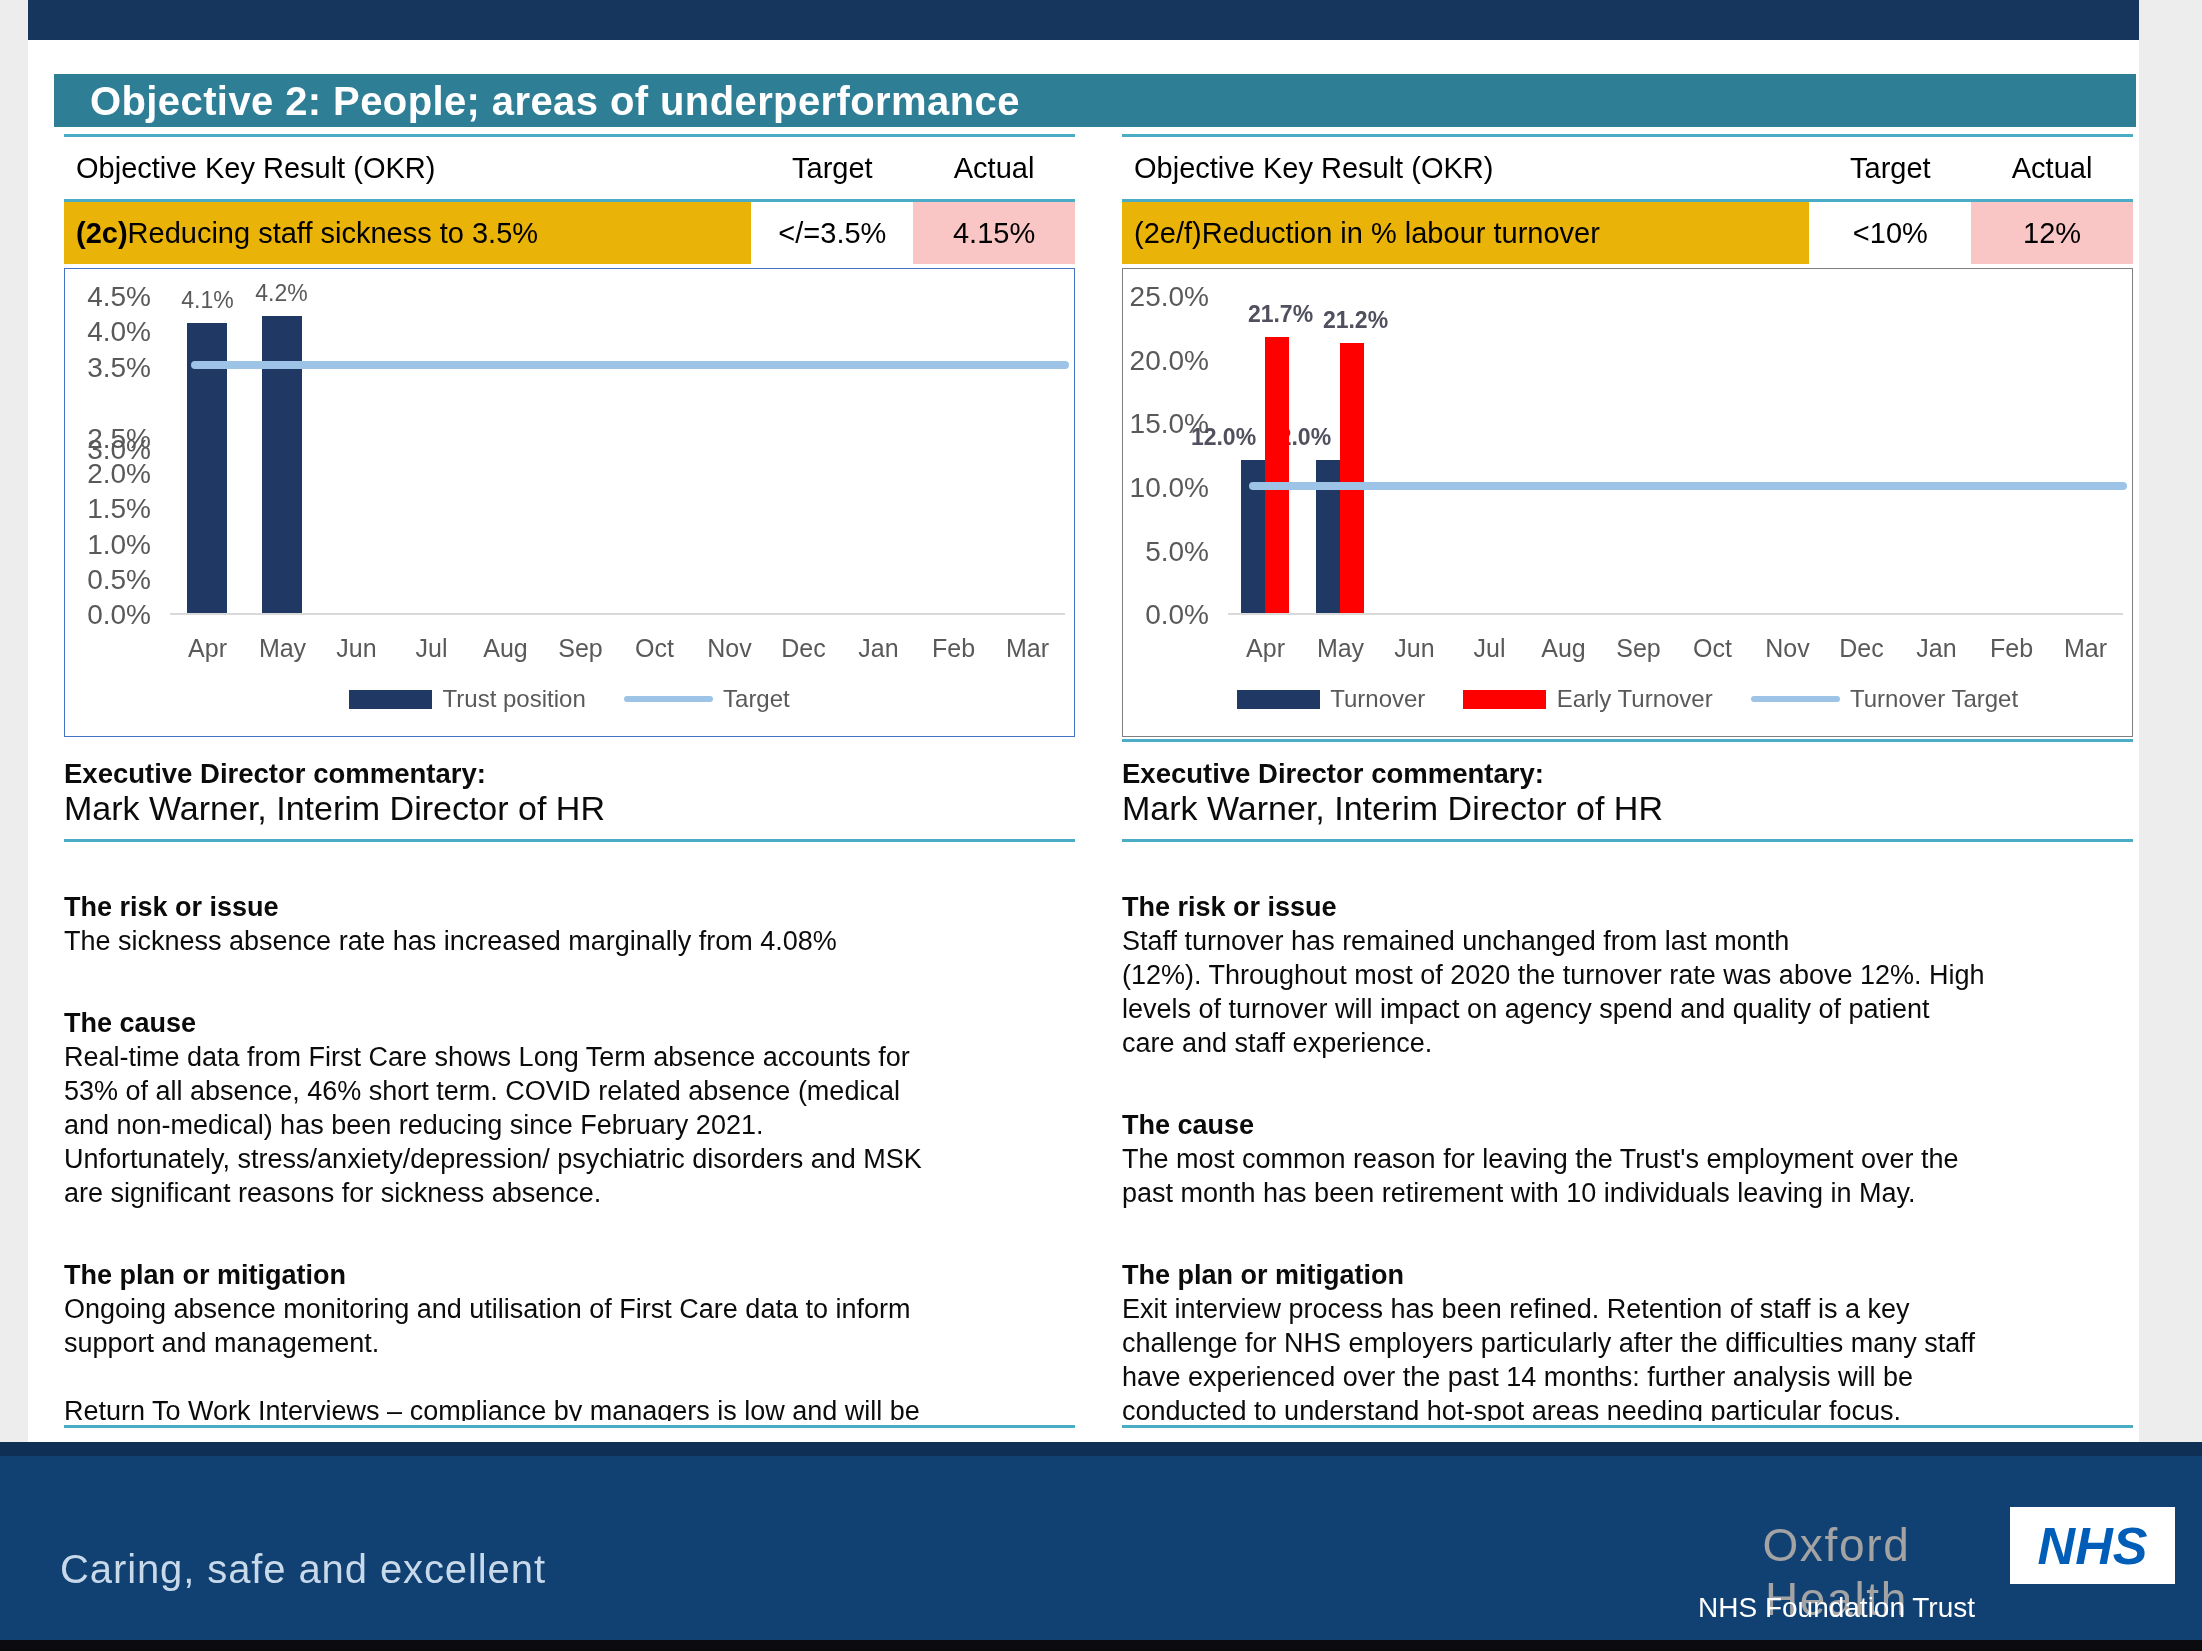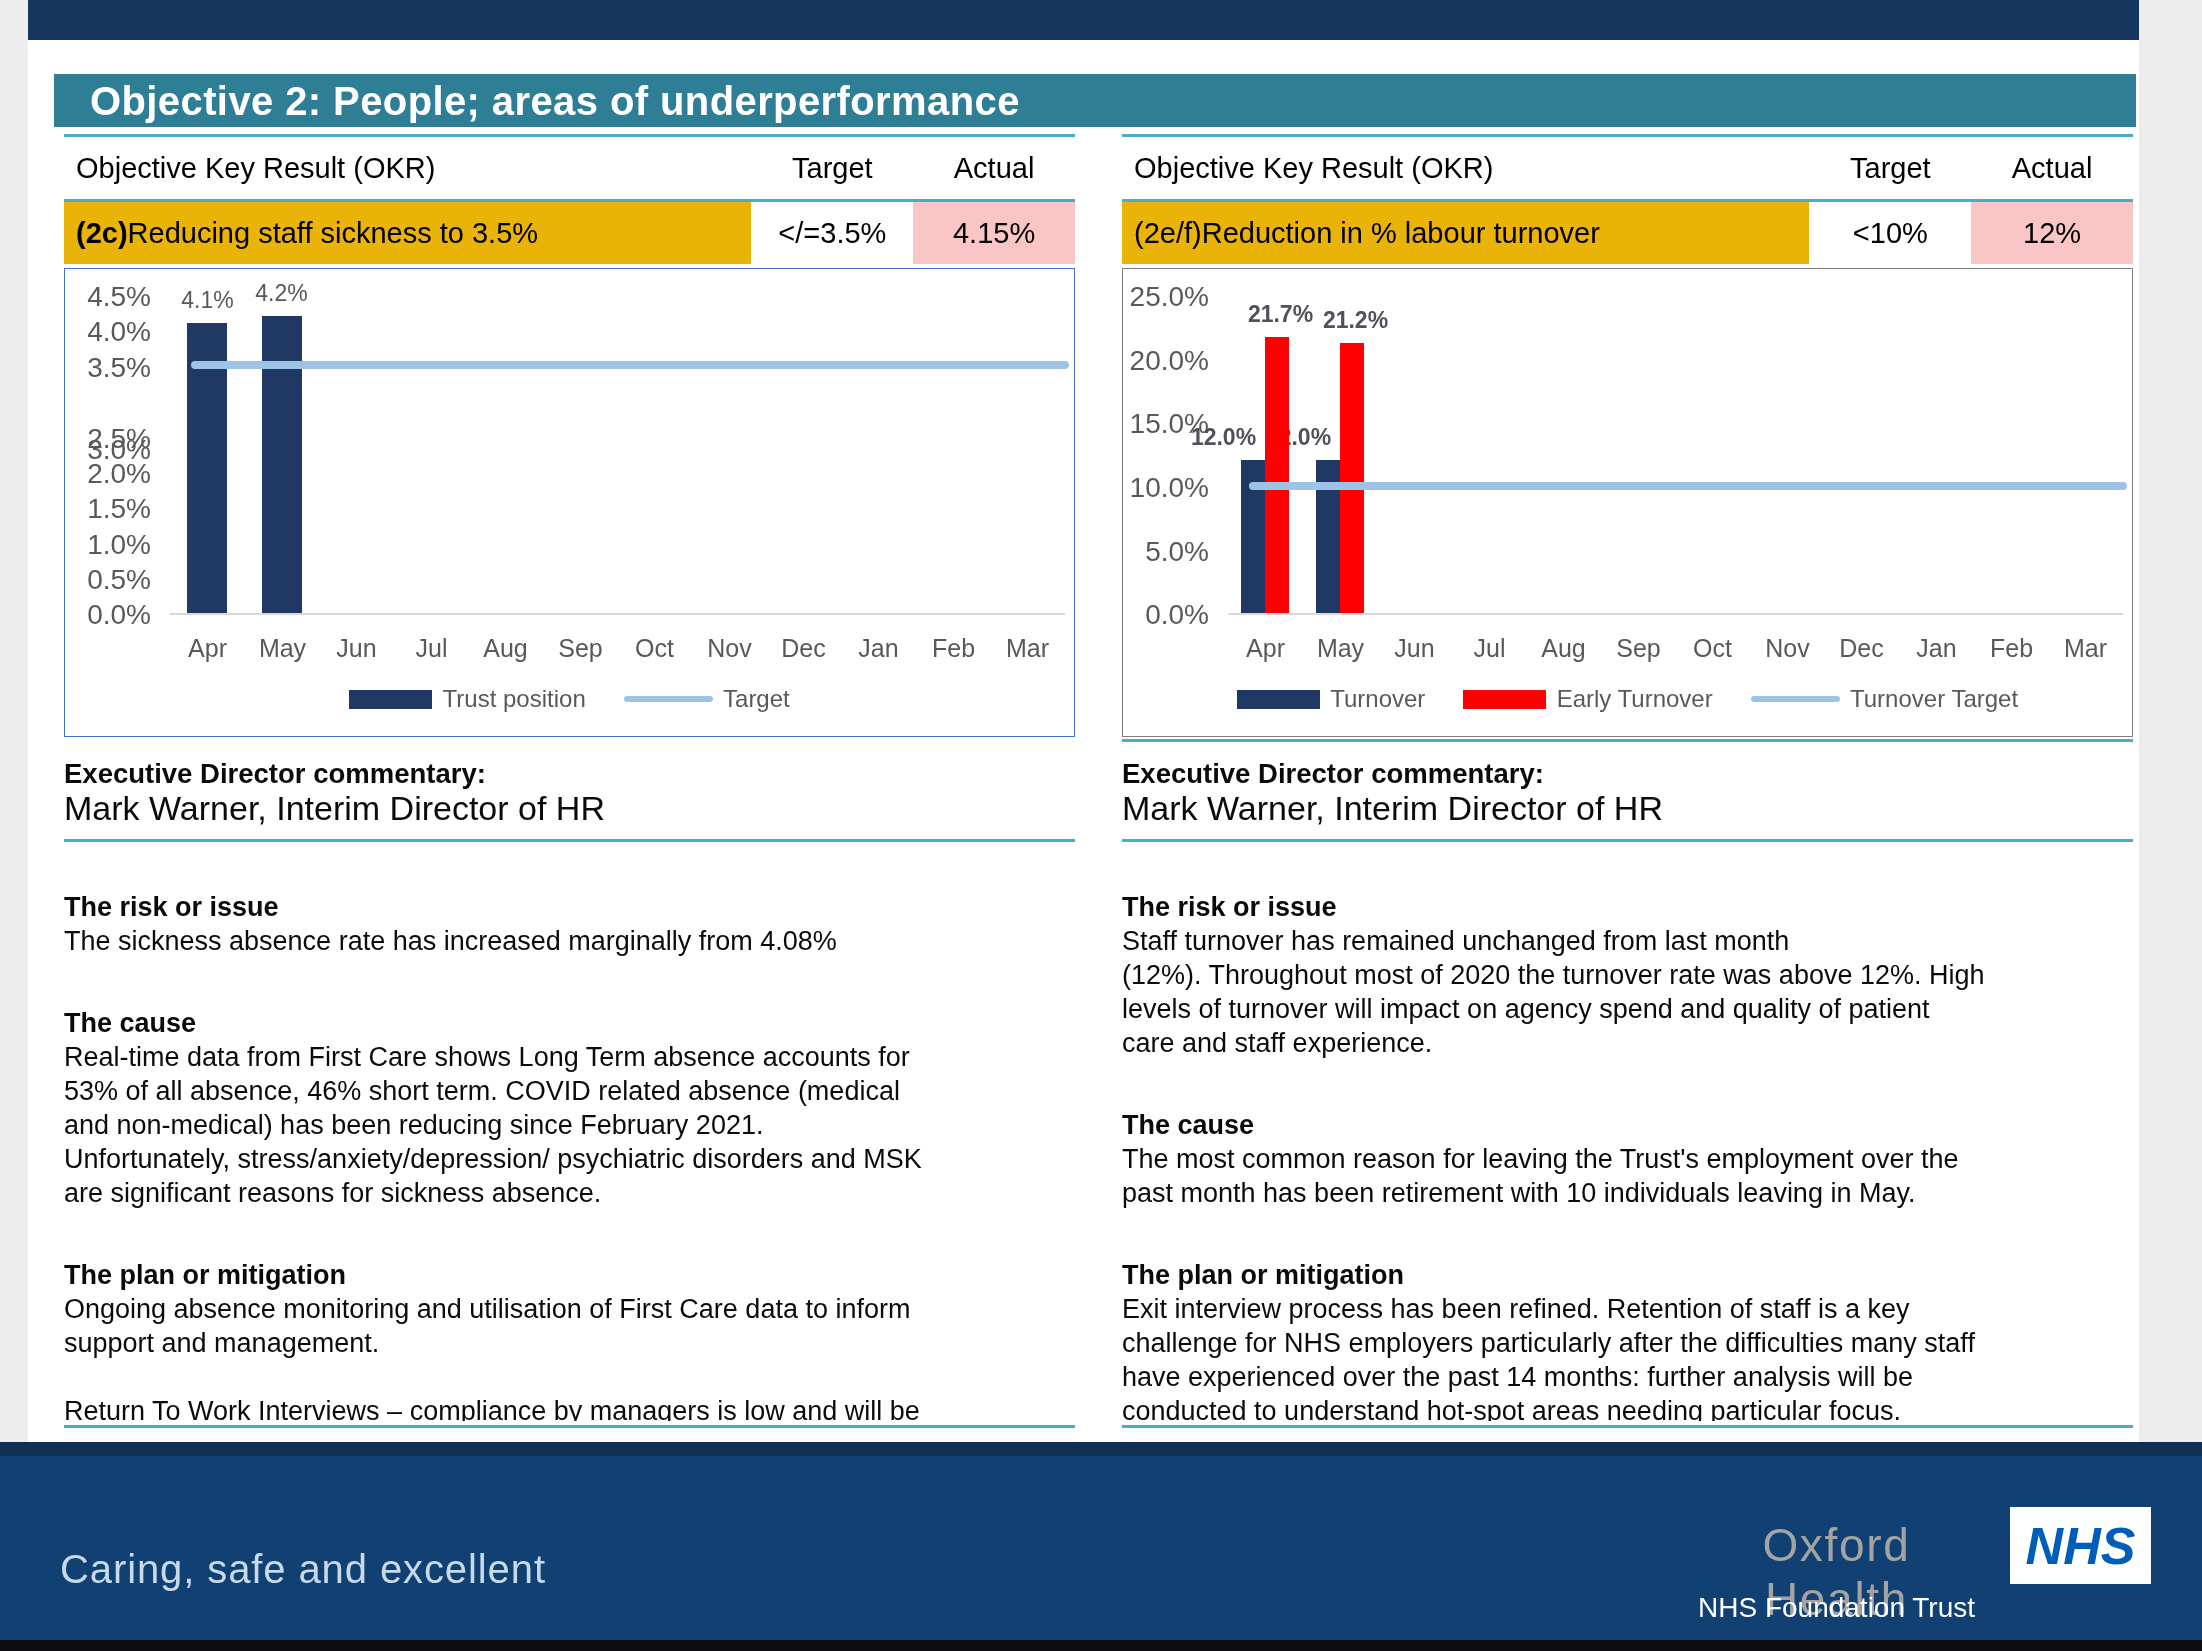--- a/index.html
+++ b/index.html
@@ -57,21 +57,21 @@
   .c-sec .sect{font-weight:bold}
   .c-sec .body{white-space:pre-line}
   .panel-line{position:absolute;left:0;top:1291px;width:100%;height:3.4px;background:#4bacc6}
   
   .footer{position:absolute;left:0;top:1442px;width:2203px;height:198px;background:#114173}
   .footer-darktop{position:absolute;left:0;top:0;width:100%;height:13.8px;background:#0f2f55}
   .bottomstrip{position:absolute;left:0;top:1640px;width:2203px;height:12px;background:#0b0b10}
   .tagline{position:absolute;left:60px;top:105px;font-size:40px;color:#c8d9ea;letter-spacing:0.9px}
   .org-name{position:absolute;left:1686px;top:76px;width:301px;text-align:center;font-size:46px;color:#a3a3a3;letter-spacing:1.7px}
   .org-sub{position:absolute;left:1686px;top:150px;width:301px;text-align:center;font-size:28px;color:#fff}
-  .nhs-box{position:absolute;left:2010px;top:65px;width:141px;height:77px;background:#fff;display:flex;align-items:center;justify-content:center}
+  .nhs-box{position:absolute;left:2010px;top:65px;width:165px;height:77px;background:#fff;display:flex;align-items:center;justify-content:center}
   .nhs-text{color:#005eb8;font-size:52px;font-weight:bold;font-style:italic}
 </style>
 </head>
 <body>
 
 <div class="slide">
   <div class="topbar"></div>
   <div class="titlebar">Objective 2: People; areas of underperformance</div>
 
   <div class="panel" id="panel-left">

